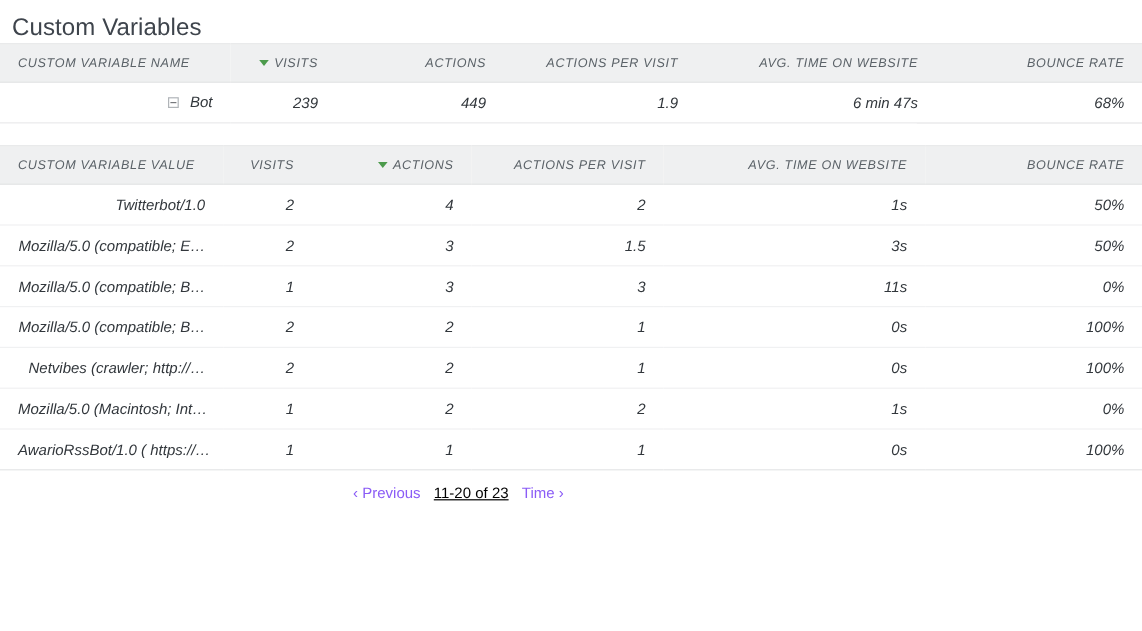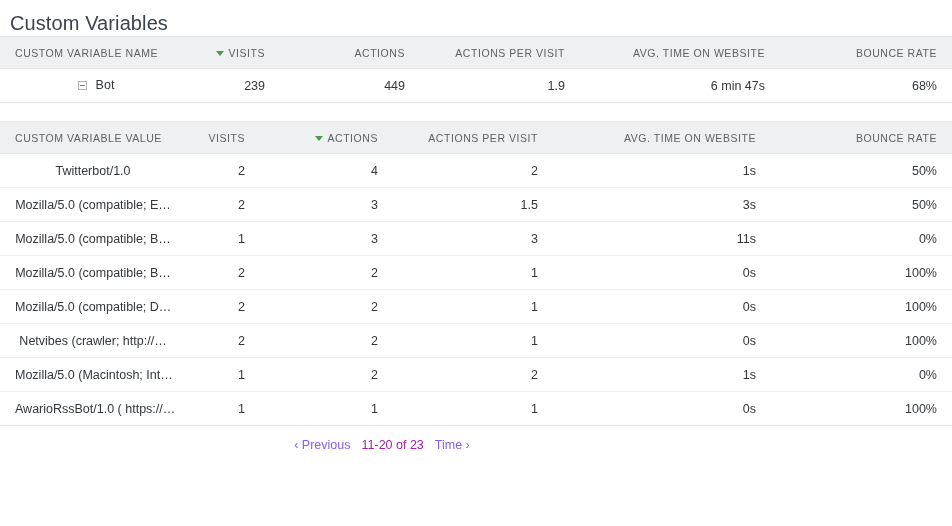--- a/index.html
+++ b/index.html
@@ -29,20 +29,21 @@
     letter-spacing: 0.1px;
     line-height: 26px;
   }
 
   
   .data-table {
     width: 952px;
     border-collapse: collapse;
     table-layout: fixed;
     font-size: 12px;
+    font-style: italic;
   }
   .data-table thead th {
     background: #eff0f1;
     color: #5b6268;
     font-weight: 400;
     font-size: 10.5px;
     letter-spacing: 0.55px;
     text-transform: uppercase;
     height: 31px;
     padding: 0 15px;
@@ -58,21 +59,21 @@
   .data-table tbody td {
     height: 33px;
     padding: 0 15px;
     font-size: 12.5px;
     color: #32373c;
     border-bottom: 1px solid #f0f1f2;
     vertical-align: middle;
     white-space: nowrap;
     overflow: hidden;
   }
-  .data-table tbody td.col-label { text-align: center; }
+  .data-table tbody td.col-label { text-align: right; }
   .data-table tbody td.col-num   { text-align: right; }
 
   .data-table tbody tr:last-child td { border-bottom: 1px solid #e4e5e6; }
 
   
   col.c-label { width: 192px; }
   col.c-v1    { width: 88px; }
   col.c-v2    { width: 140px; }
   col.c-v3    { width: 160px; }
   col.c-v4    { width: 200px; }
@@ -131,21 +132,21 @@
     height: 33px;
     font-size: 12.5px;
     color: #3b4045;
     margin-top: 2px;
   }
   .pagination .pager-link {
     color: #8b5cf6;
     text-decoration: none;
     cursor: pointer;
   }
-  .pagination .pager-count { color: #a21caf; }
+  .pagination .pager-count { color: #000000; text-decoration: underline; }
 </style>
 </head>
 <body>
 
 <div class="page">
 
   <div class="page-title">Custom Variables</div>
 
   <table class="data-table">
     <colgroup>
@@ -255,28 +256,20 @@
         </tr>
         <tr>
           <td class="col-label">Mozilla/5.0 (compatible; B…</td>
           <td class="col-num">2</td>
           <td class="col-num">2</td>
           <td class="col-num">1</td>
           <td class="col-num">0s</td>
           <td class="col-num">100%</td>
         </tr>
         <tr>
-          <td class="col-label">Mozilla/5.0 (compatible; D…</td>
-          <td class="col-num">2</td>
-          <td class="col-num">2</td>
-          <td class="col-num">1</td>
-          <td class="col-num">0s</td>
-          <td class="col-num">100%</td>
-        </tr>
-        <tr>
           <td class="col-label">Netvibes (crawler; http://…</td>
           <td class="col-num">2</td>
           <td class="col-num">2</td>
           <td class="col-num">1</td>
           <td class="col-num">0s</td>
           <td class="col-num">100%</td>
         </tr>
         <tr>
           <td class="col-label">Mozilla/5.0 (Macintosh; Int…</td>
           <td class="col-num">1</td>

